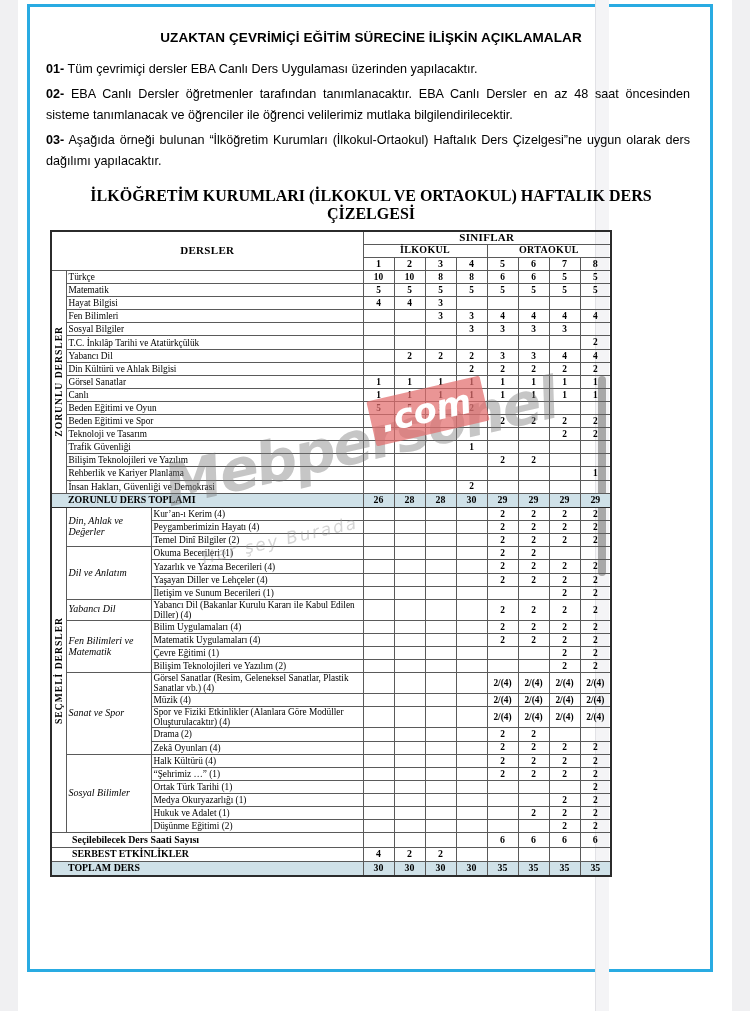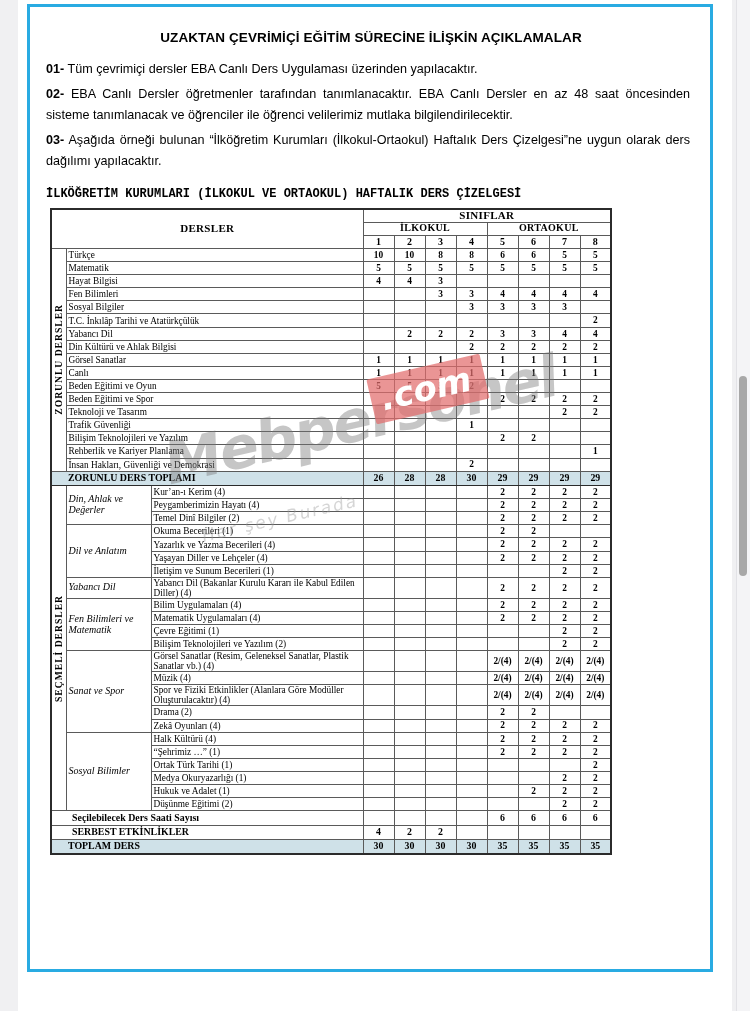--- a/index.html
+++ b/index.html
@@ -5,21 +5,21 @@
   * { box-sizing: border-box; }
   html, body {
     margin: 0; padding: 0;
     width: 750px; height: 1011px;
     background: #f0f0f2;
     font-family: "Liberation Sans", sans-serif;
     overflow: hidden;
   }
   #page-root {
     position: relative;
-    width: 750px; height: 1011px;
+    width: 609px; height: 1011px;
     background: #f0f0f2;
   }
   
   .sheet {
     position: absolute;
     left: 18px; top: 0;
     width: 714px; height: 1011px;
     background: #ffffff;
   }
   
@@ -64,24 +64,24 @@
     font-size: 12.6px;
     line-height: 1.62;
     margin: 0 0 5px 0;
     text-align: justify;
     color: #000;
     padding-right: 6px;
   }
   p.para .num { font-weight: bold; }
 
   h2.table-title {
-    font-size: 12px;
+    font-size: 16px;
     font-weight: bold;
-    text-align: left;
-    font-family: Liberation Mono, monospace;
+    text-align: center;
+    font-family: Liberation Serif, serif;
     margin: 16px 0 7px 0;
     color: #000;
   }
 
   
   .tbl-wrap { position: relative; width: 560px; margin-left: 4px; }
   table.chart {
     border-collapse: collapse;
     width: 560px;
     font-family: "Liberation Serif", serif;

